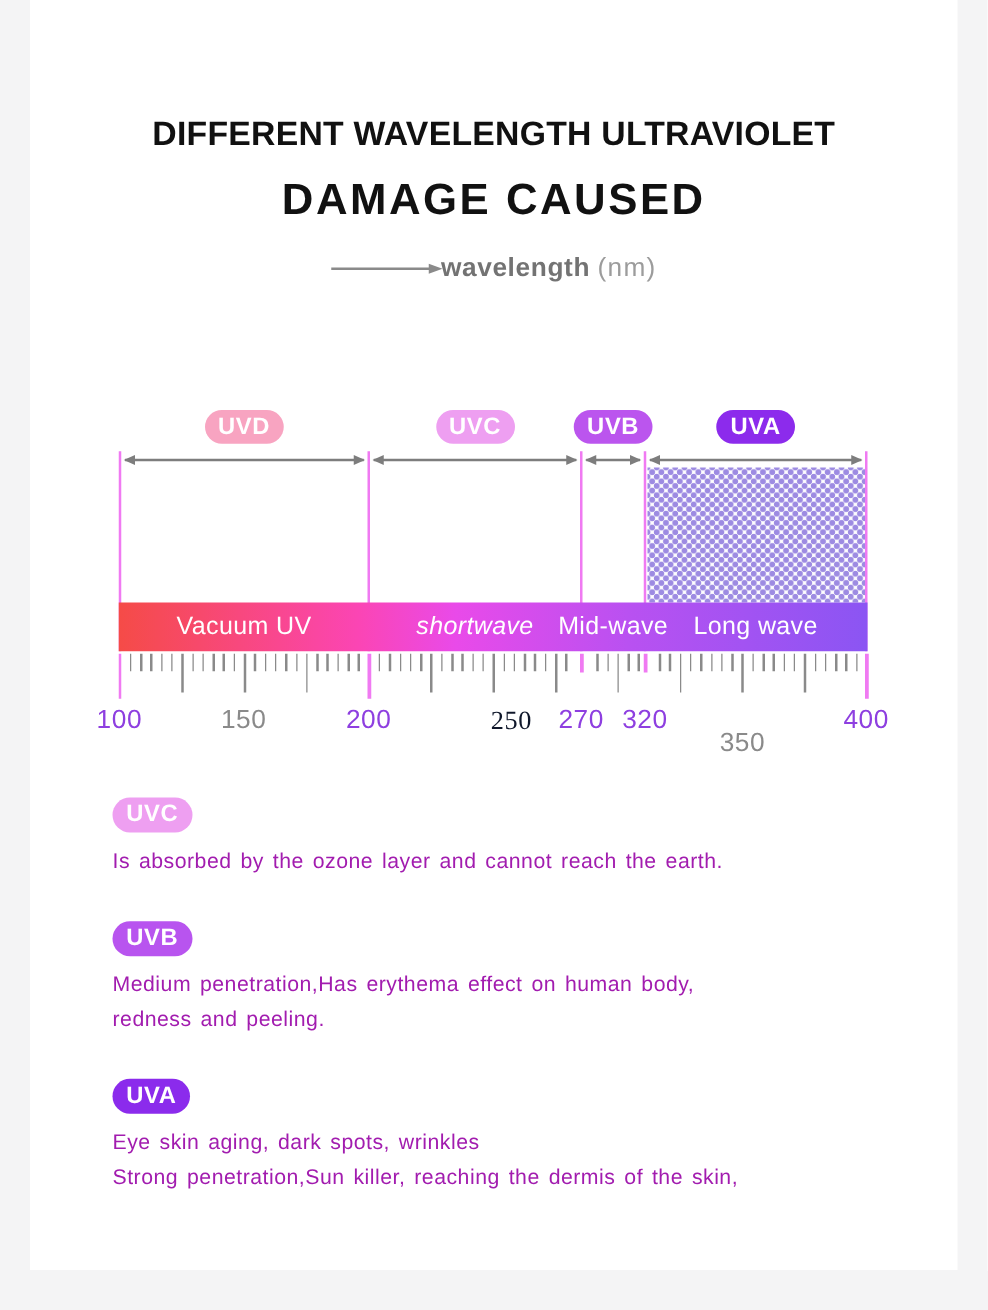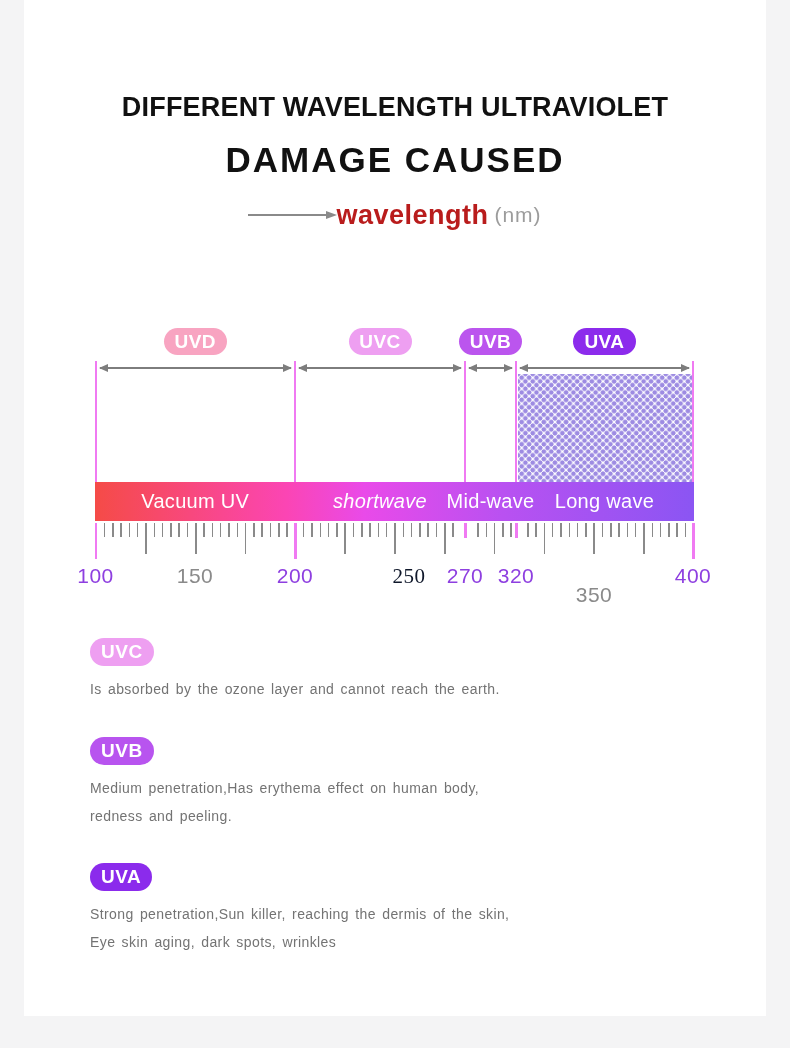--- a/index.html
+++ b/index.html
@@ -30,21 +30,21 @@
   .axis-caption {
     position:absolute; left:0; top:202px; width:790px; height:26px;
     display:flex; align-items:center; justify-content:center; gap:6px;
   }
   .axis-arrow { position:relative; width:80px; height:1.5px; background:#8a8a8a; margin-right:2px; }
   .axis-arrow::after {
     content:''; position:absolute; right:-9px; top:50%; transform:translateY(-50%);
     border-top:4.5px solid transparent; border-bottom:4.5px solid transparent;
     border-left:11px solid #8a8a8a;
   }
-  .axis-word { font-size:27px; font-weight:700; color:#b91c1c; letter-spacing:0.5px; }
+  .axis-word { font-size:21px; font-weight:700; color:#737373; letter-spacing:0.5px; }
   .axis-unit { font-size:21px; font-weight:400; color:#9c9c9c; letter-spacing:1px; }
 
   .badge {
     position:absolute; top:328px; height:27px; border-radius:14px;
     color:#fff; font-weight:700; font-size:19px;
     display:flex; align-items:center; justify-content:center;
     letter-spacing:0.5px;
   }
   .harrow { position:absolute; top:367px; height:1.5px; background:#7d7d7d; }
   .harrow::before {
@@ -79,21 +79,21 @@
   }
 
   .section { position:absolute; left:90px; width:620px; }
   .pill {
     display:inline-flex; align-items:center; justify-content:center;
     height:28px; min-width:57px; padding:0 11px; border-radius:14px;
     color:#fff; font-size:19px; font-weight:700; letter-spacing:0.5px;
   }
   .desc { margin-top:9px; }
   .desc-line {
-    font-size:14px; color:#737373; line-height:28px;
+    font-size:17px; color:#a21caf; line-height:28px;
     letter-spacing:0.4px; word-spacing:2px; white-space:nowrap;
   }
 </style>
 </head>
 <body>
 
 <div class="card"></div>
 
 <div class="stage">
   <div class="title1">DIFFERENT WAVELENGTH ULTRAVIOLET</div>
@@ -208,17 +208,17 @@
     </div>
   <div id="sections">
       <div class="section" style="top: 638px;"><span class="pill" style="background: rgb(238, 159, 241);">UVC</span><div class="desc">
           <div class="desc-line">Is absorbed by the ozone layer and cannot reach the earth.</div>
         </div></div>
       <div class="section" style="top: 737px;"><span class="pill" style="background: rgb(184, 84, 239);">UVB</span><div class="desc">
           <div class="desc-line">Medium penetration,Has erythema effect on human body,</div>
           <div class="desc-line">redness and peeling.</div>
         </div></div>
       <div class="section" style="top: 863px;"><span class="pill" style="background: rgb(139, 43, 236);">UVA</span><div class="desc">
+          <div class="desc-line">Eye skin aging, dark spots, wrinkles</div>
           <div class="desc-line">Strong penetration,Sun killer, reaching the dermis of the skin,</div>
-          <div class="desc-line">Eye skin aging, dark spots, wrinkles</div>
         </div></div>
     </div>
 </div>
 
 </body></html>

